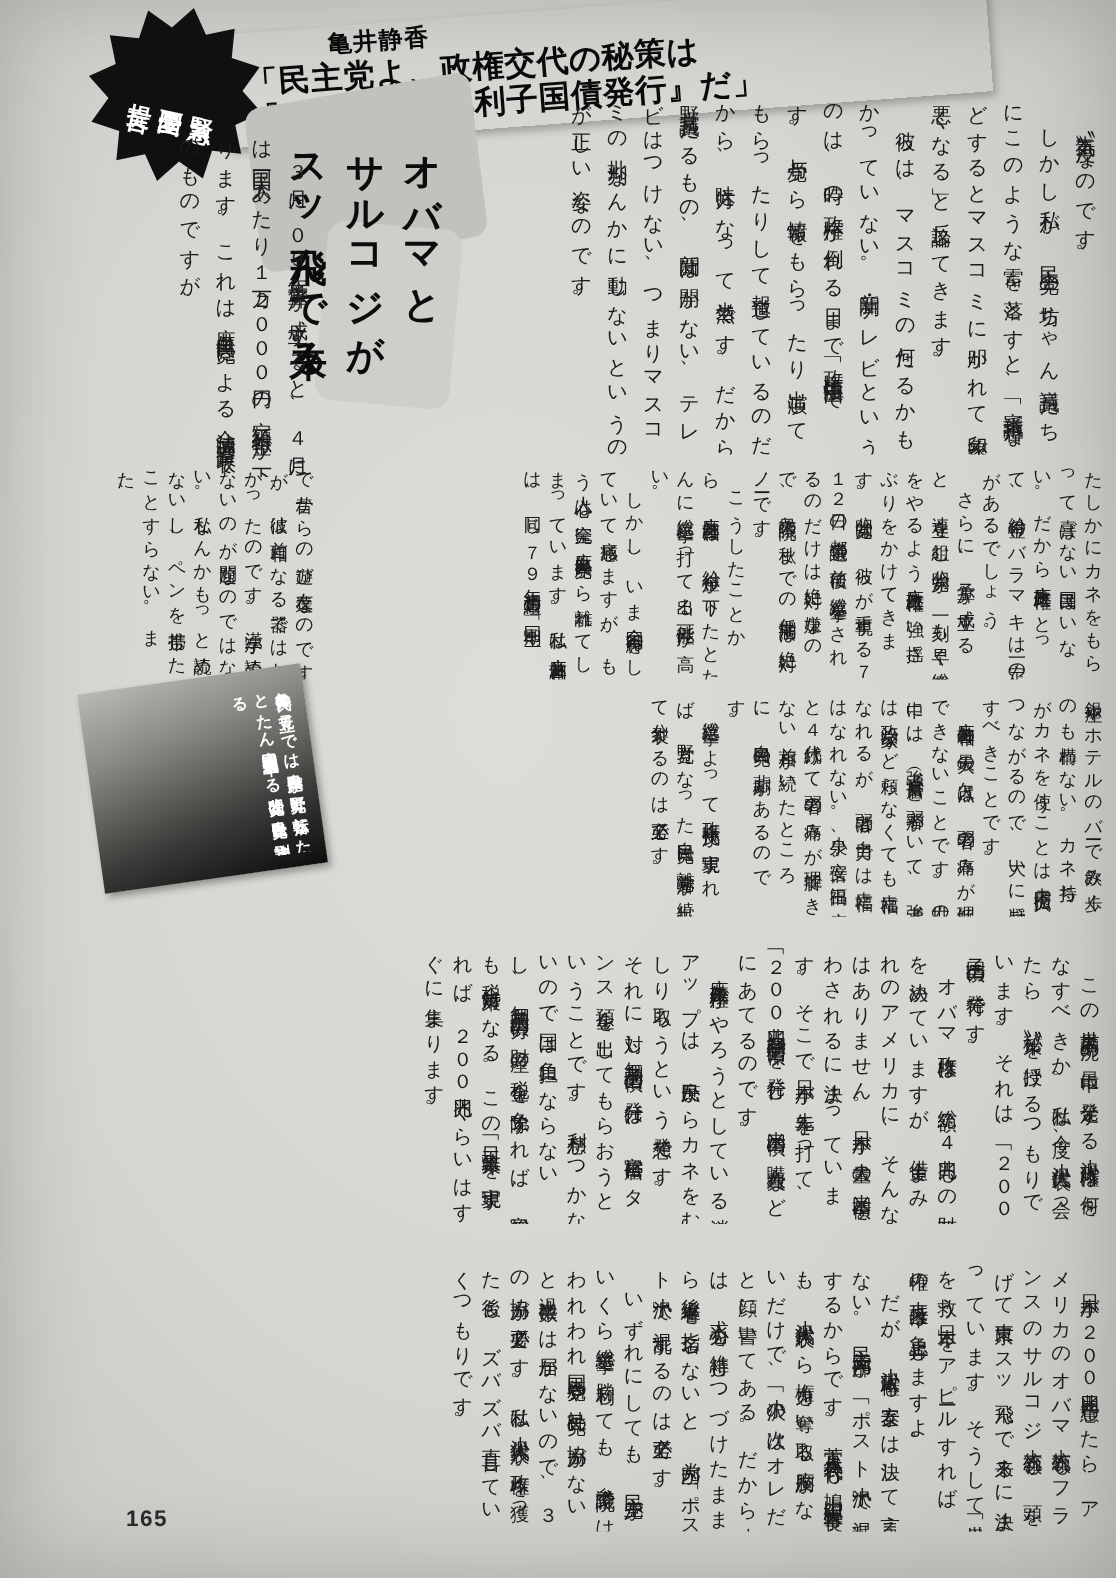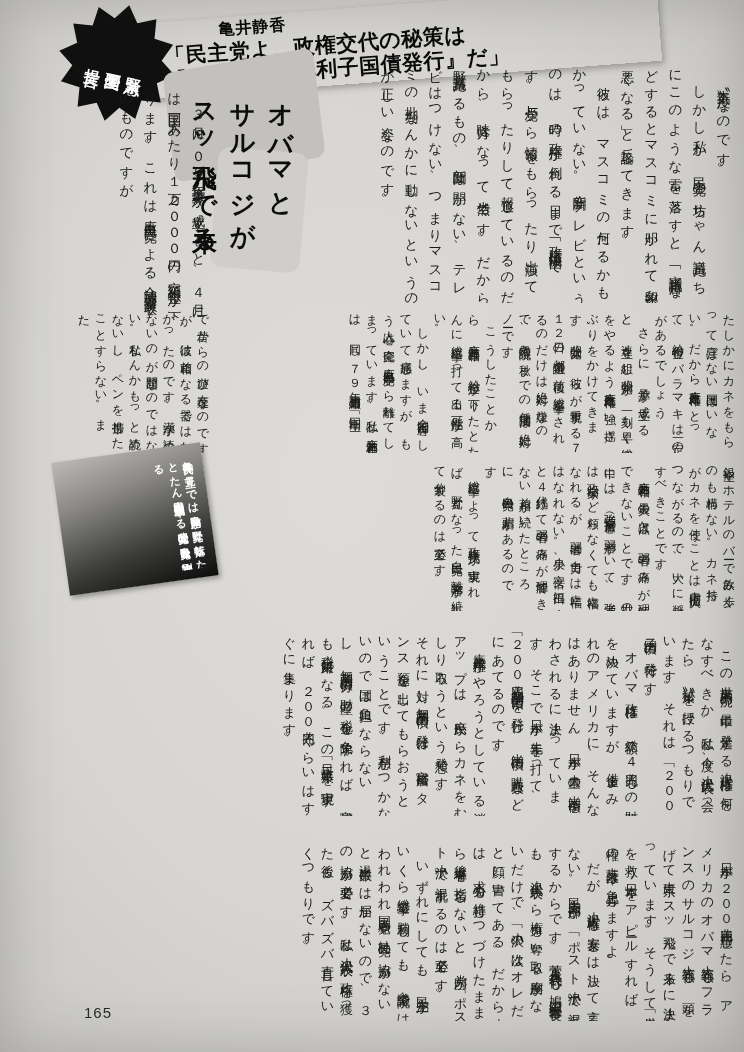--- a/index.html
+++ b/index.html
@@ -83,21 +83,21 @@
   .caption-text{
     position:absolute;right:8px;top:9px;width:134px;height:116px;
     writing-mode:vertical-rl;white-space:pre-line;overflow:hidden;
     color:#ffffff;font-family:"Liberation Sans","DejaVu Sans",sans-serif;
     font-weight:700;font-size:10.5px;letter-spacing:0.8px;line-height:14.5px;
   }
 
   .page-number{
     position:absolute;left:84px;top:1004px;
     font-family:"Liberation Sans","DejaVu Sans",sans-serif;
-    font-weight:400;font-size:15px;color:#2a2a2a;letter-spacing:1px;
+    font-weight:700;font-size:15px;color:#2a2a2a;letter-spacing:1px;
   }
 </style>
 </head>
 <body>
 
 <div class="page">
 
   <div class="headline-wrap">
     <div class="hl-author">亀井静香</div>
     <div class="hl-line">「民主党よ、政権交代の秘策は</div>

